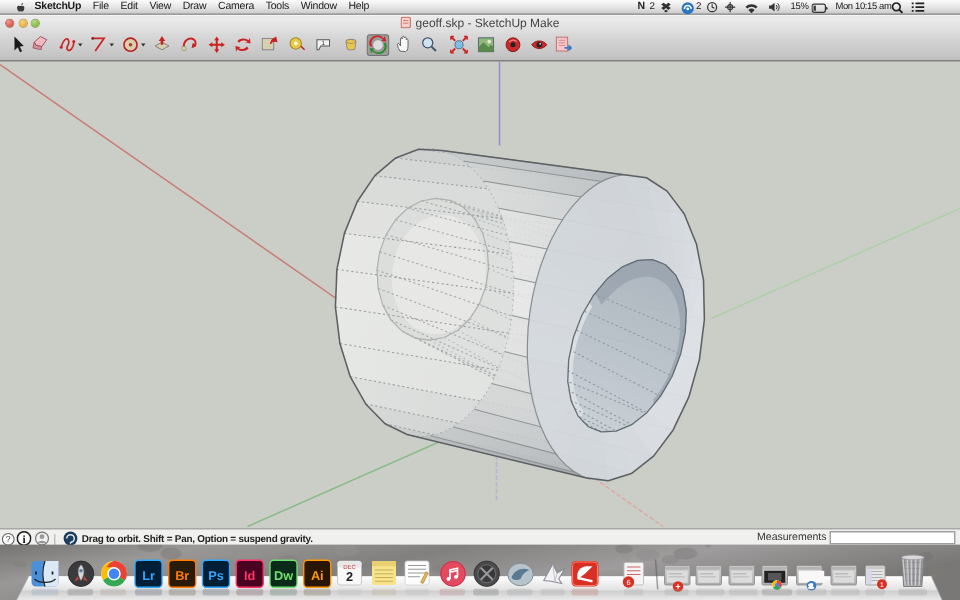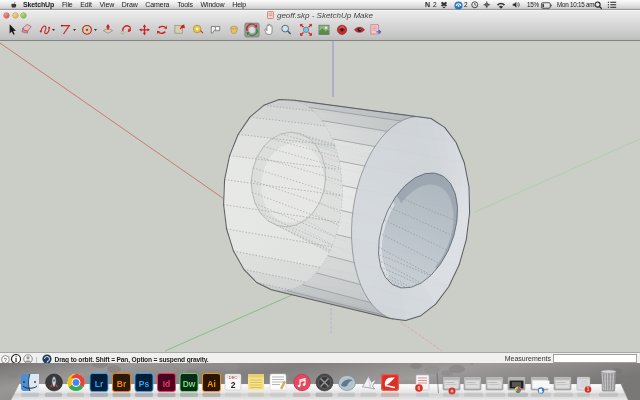--- a/index.html
+++ b/index.html
@@ -4,21 +4,21 @@
 html,body { width:640px; height:400px; font-family:"Liberation Sans", sans-serif; overflow:hidden; position:relative; background:#cbcdc7;}
 #menubar { position:absolute; left:0; top:0; width:640px; height:10px; 
   background:linear-gradient(#fbfbfb,#e9e9e9 45%,#d0d0d0 92%,#b8b8b8); border-bottom:1px solid #9a9a9a;
   font-size:7px; letter-spacing:-0.15px; color:#1a1a1a; }
 .mitems { position:absolute; top:0; height:9px; display:flex; align-items:center; white-space:nowrap; }
 #titlebar { position:absolute; left:0; top:10px; width:640px; height:12px;
   background:linear-gradient(#ececec,#dcdcdc); border-top:1px solid #f5f5f5; }
 #toolbar { position:absolute; left:0; top:22px; width:640px; height:19px;
   background:linear-gradient(#dadada,#c6c6c6 80%,#bdbdbd); border-bottom:1px solid #828282; }
 .light { position:absolute; top:13px; width:5px; height:5px; border-radius:50%; }
-#title { position:absolute; top:10px; left:0; width:640px; text-align:center; font-size:8px; color:#444; line-height:11px;font-style:italic;}
+#title { position:absolute; top:10px; left:0; width:640px; text-align:center; font-size:8px; color:#444; line-height:11px;}
 #viewport { position:absolute; left:0; top:41px; width:640px; height:311px; background:#cbcdc7; }
 #statusbar { position:absolute; left:0; top:352px; width:640px; height:11px; background:#f0f0ee; border-top:1px solid #a8a8a8;
   font-size:7px; color:#222; }
 #dock { position:absolute; left:0; top:363px; width:640px; height:37px; }
 .mtext { padding:0 3.9px; }
 </style></head><body>
 
 <div id="viewport"><svg xmlns="http://www.w3.org/2000/svg" width="640" height="311" viewBox="0 41 640 311" shape-rendering="geometricPrecision">
 <defs>
 <linearGradient id="g1" gradientUnits="userSpaceOnUse" x1="271.4" y1="101.6" x2="408.2" y2="118.0">

